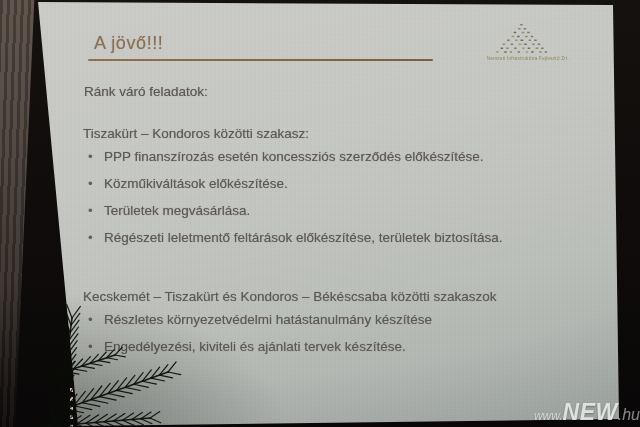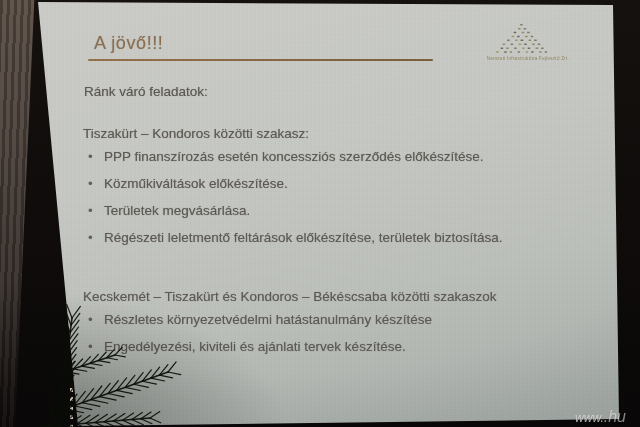--- a/index.html
+++ b/index.html
@@ -71,21 +71,21 @@
     font-size:13.5px;color:#5d5954;white-space:nowrap;
     text-shadow:0 0 .8px rgba(80,76,70,.5);
   }
   
   .light-dashes{
     position:absolute;left:70px;top:388px;width:3px;height:39px;z-index:3;opacity:.9;
     background:repeating-linear-gradient(180deg, rgba(240,230,215,.95) 0 4px, transparent 4px 9px);
   }
   .palm{position:absolute;left:18px;top:300px;width:260px;height:127px;z-index:4;overflow:hidden;}
   .watermark{
-    position:absolute;right:14px;bottom:1px;z-index:5;display:flex;align-items:baseline;
+    position:absolute;right:0;bottom:1px;z-index:5;display:flex;align-items:baseline;
     font-style:italic;color:#e8eae8;text-shadow:0 1px 2px rgba(0,0,0,.35);white-space:nowrap;
   }
   .wm-www{font-size:12px;opacity:.72;}
   .wm-new{font-size:23px;font-weight:700;opacity:.88;letter-spacing:.5px;}
   .wm-jsag{font-size:23px;font-weight:400;opacity:.55;letter-spacing:.5px;}
   .wm-hu{font-size:16px;opacity:.55;}
 </style>
 </head>
 <body>
 
@@ -295,16 +295,17 @@
       <line x1="80.33333333333334" y1="60.55555555555556" x2="88.26250426868296" y2="52.027875056277935" stroke="#0a0e08" stroke-width="1.2" stroke-opacity="0.92" stroke-linecap="round"></line>
       <line x1="80.33333333333334" y1="60.55555555555556" x2="91.79327838117962" y2="62.62019739376788" stroke="#0a0e08" stroke-width="1.2" stroke-opacity="0.92" stroke-linecap="round"></line>
       <line x1="88.66666666666666" y1="57.77777777777778" x2="96.17214144516554" y2="49.70577486243102" stroke="#0a0e08" stroke-width="1.2" stroke-opacity="0.92" stroke-linecap="round"></line>
       <line x1="88.66666666666666" y1="57.77777777777778" x2="99.51424823867382" y2="59.73209524295586" stroke="#0a0e08" stroke-width="1.2" stroke-opacity="0.92" stroke-linecap="round"></line>
       <line x1="97" y1="55" x2="104.08177862164814" y2="47.383674668584106" stroke="#0a0e08" stroke-width="1.2" stroke-opacity="0.92" stroke-linecap="round"></line>
       <line x1="97" y1="55" x2="107.23521809616804" y2="56.84399309214383" stroke="#0a0e08" stroke-width="1.2" stroke-opacity="0.92" stroke-linecap="round"></line>
     </svg>
 
   <div class="watermark">
     <span class="wm-www">www.</span>
+      <span class="wm-new">NEW</span>
       <span class="wm-hu">.hu</span>
   </div>
 
 </div>
 
 </body></html>

